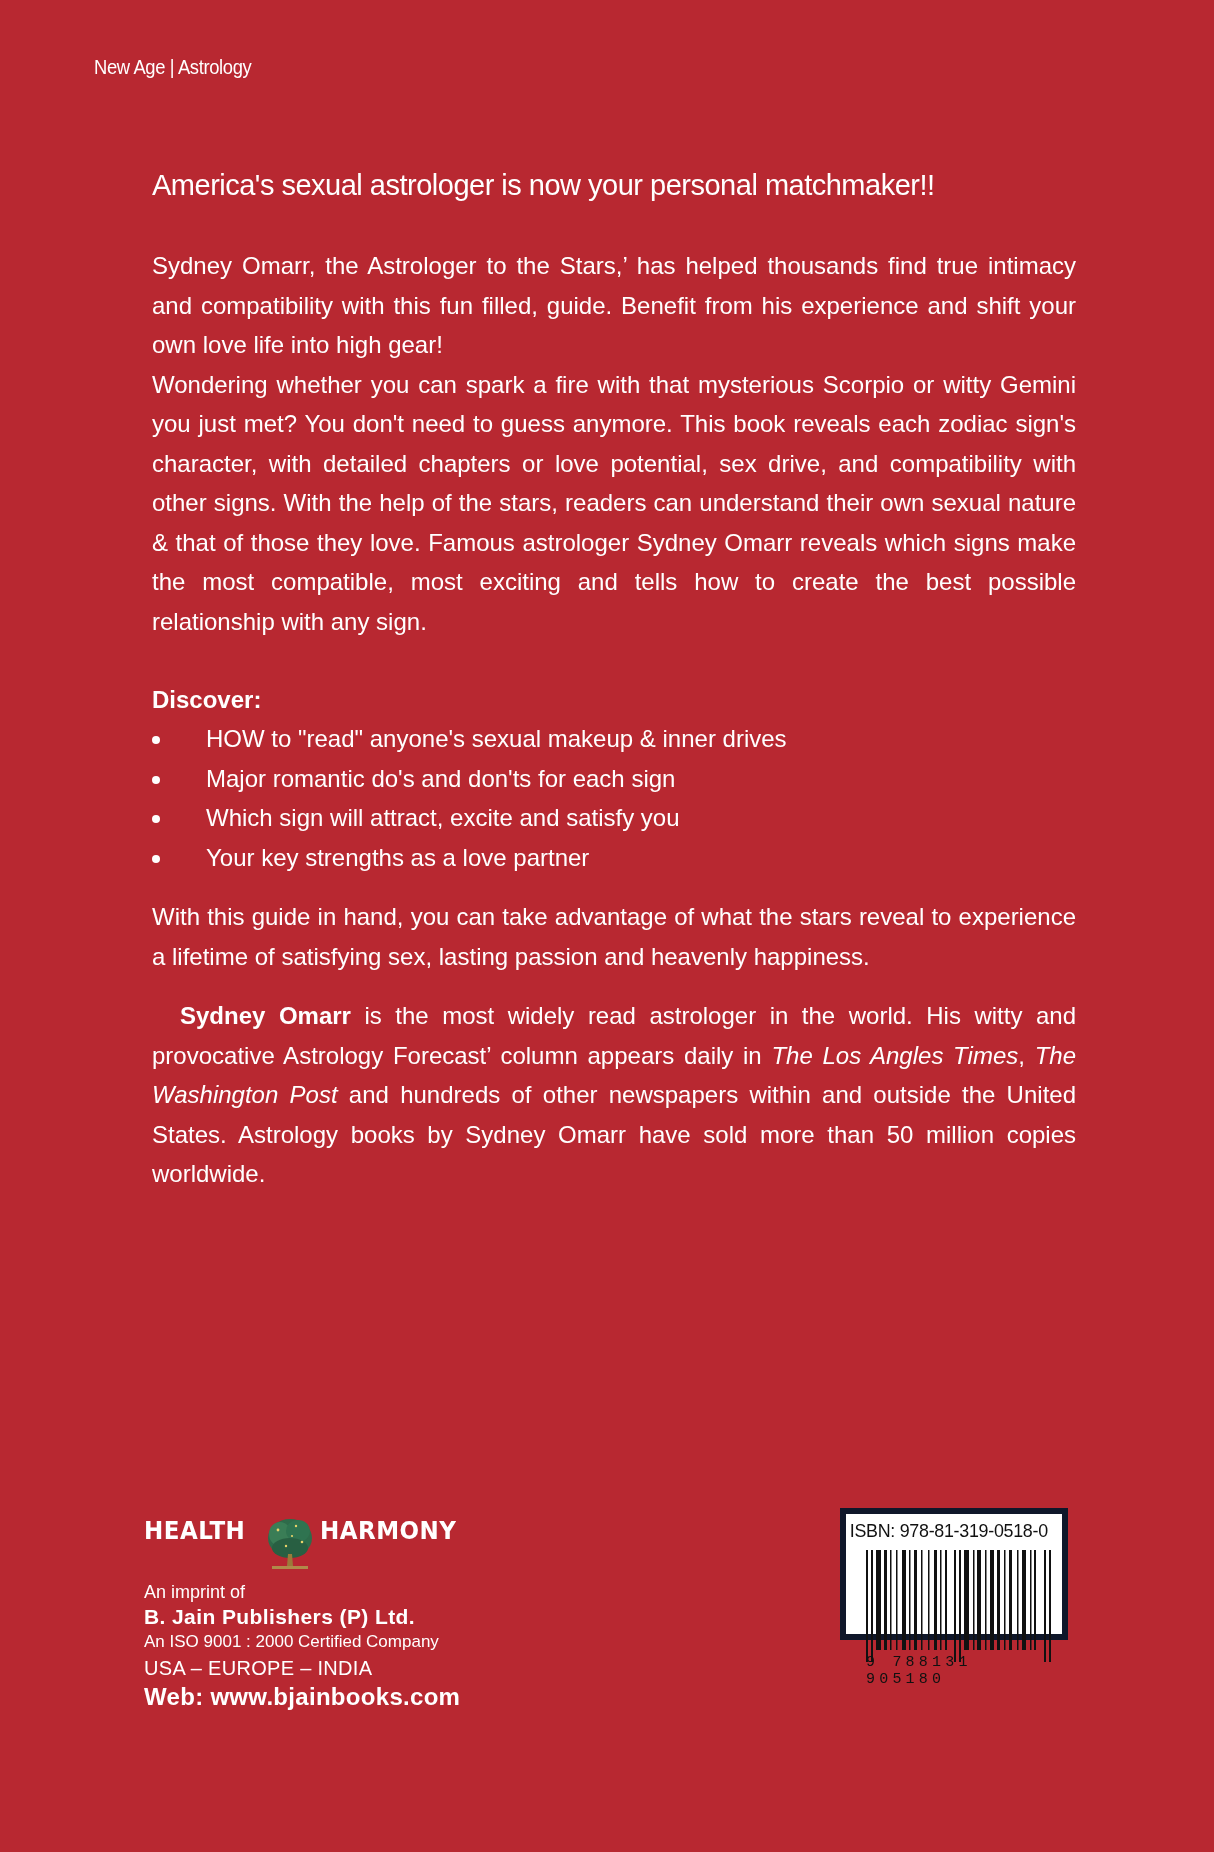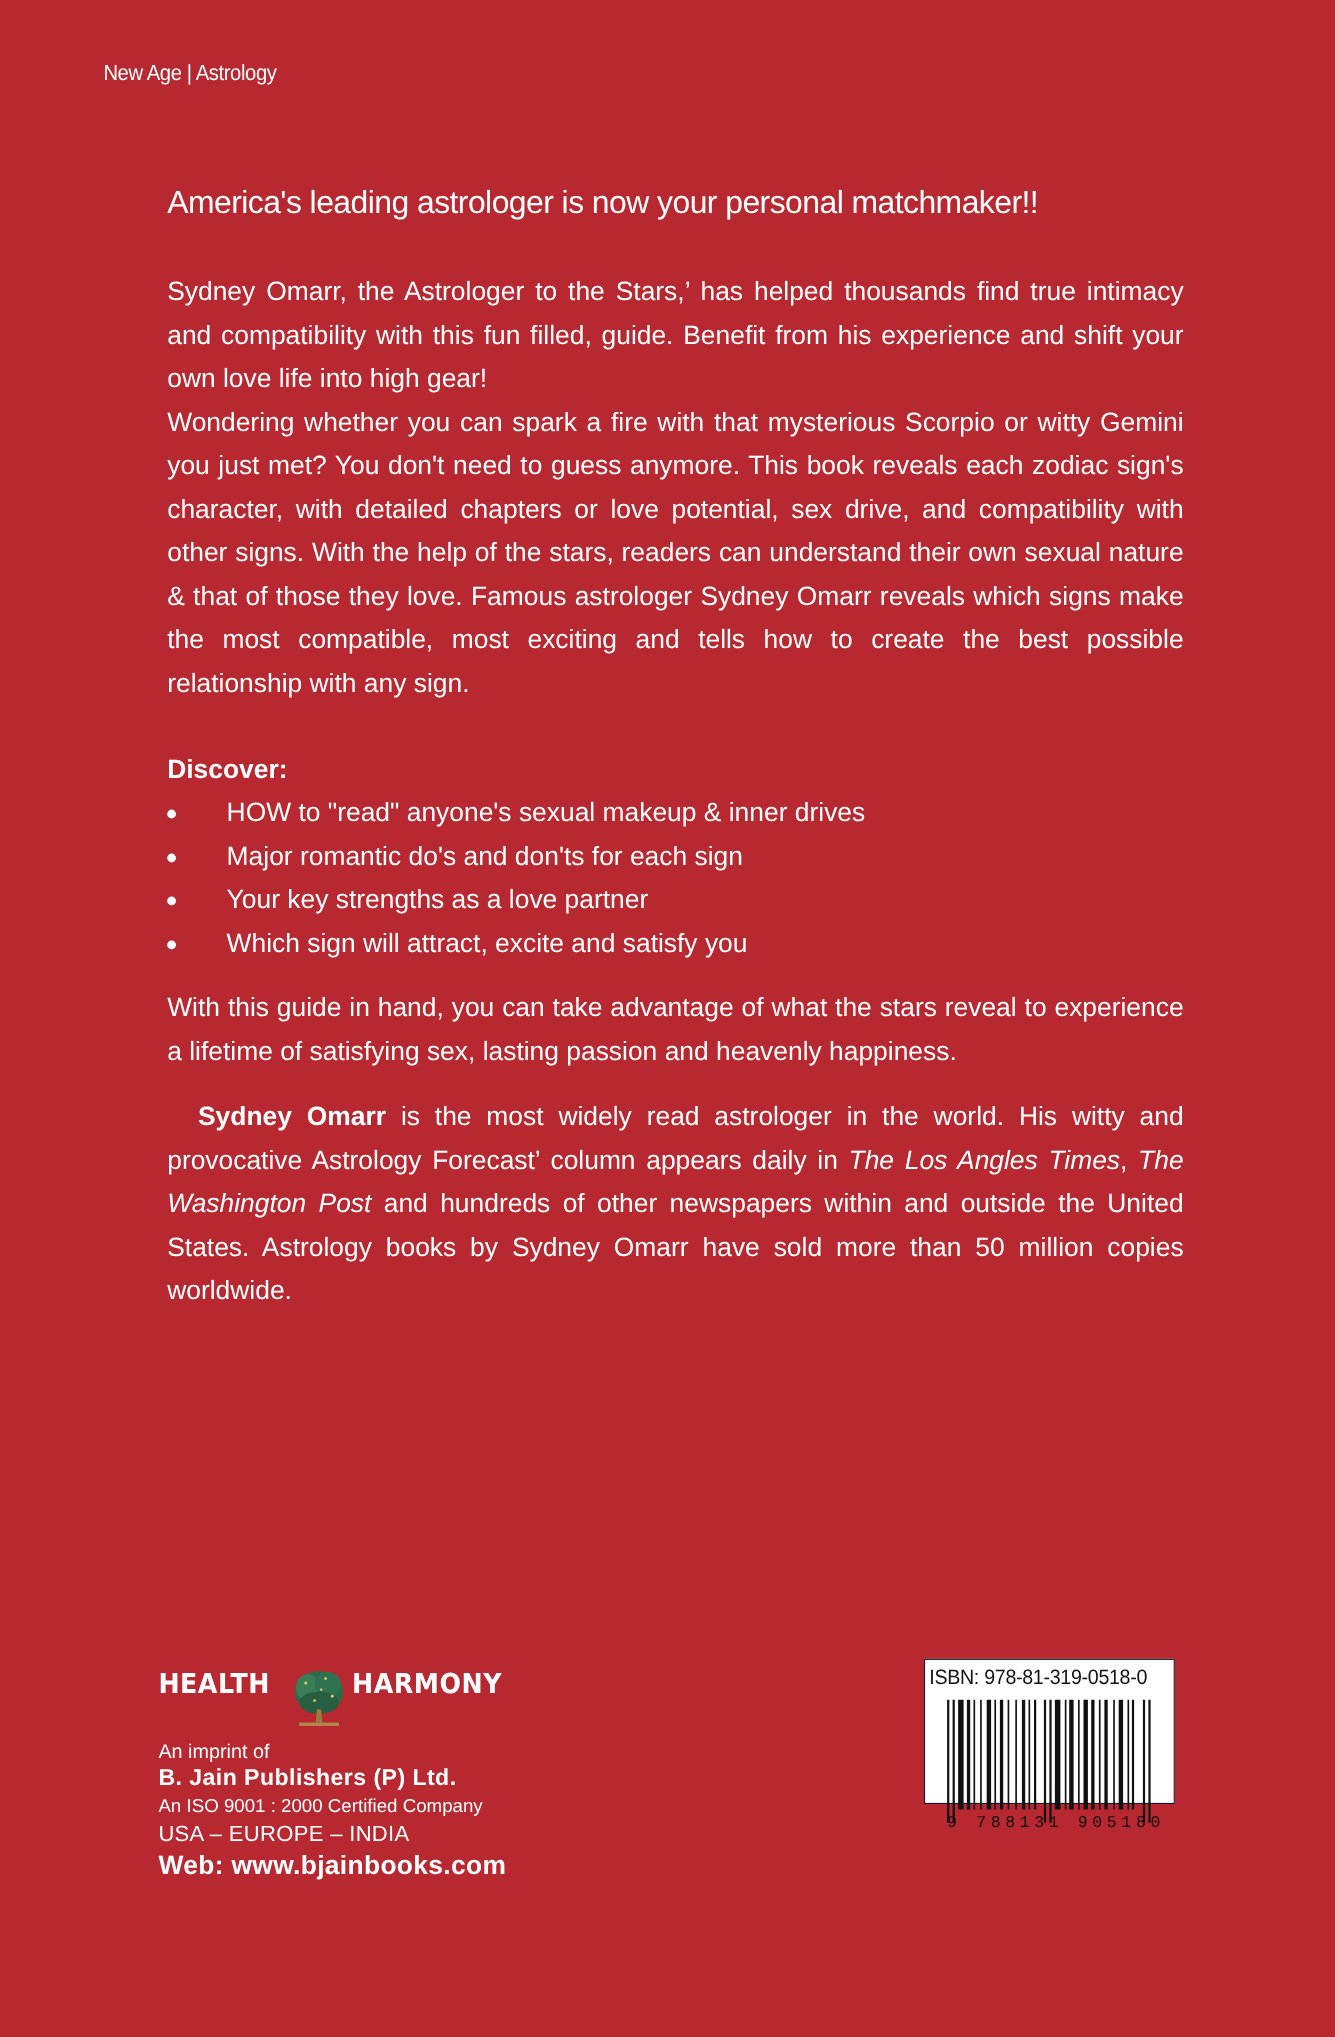--- a/index.html
+++ b/index.html
@@ -102,21 +102,21 @@
     .regions { font-size: 20px; line-height: 28px; letter-spacing: 0.3px; }
     .web { font-size: 24px; font-weight: bold; line-height: 30px; letter-spacing: 0.3px; }
 
     .isbn-box {
       position: absolute;
       left: 840px;
       top: 1508px;
       width: 228px;
       height: 132px;
       background: #ffffff;
-      border: 1px solid #0f172a;
+      border: 6px solid #0f172a;
       color: #111;
       box-sizing: border-box;
     }
     .isbn-label {
       font-size: 19px;
       padding: 6px 0 0 4px;
       letter-spacing: -0.3px;
       transform: scaleX(0.94);
       transform-origin: left top;
       white-space: nowrap;
@@ -137,31 +137,31 @@
       letter-spacing: 4.2px;
       background: transparent;
     }
   </style>
 </head>
 <body>
 
 <div class="category">New Age | Astrology</div>
 
 <div class="content">
-  <div class="headline">America's leading astrologer is now your personal matchmaker!!</div>
+  <div class="headline">America's sexual astrologer is now your personal matchmaker!!</div>
 
   <p class="para">Sydney Omarr, the  Astrologer to the Stars,’ has helped thousands find true intimacy and compatibility with this fun filled, guide. Benefit from his experience and shift your own love life into high gear!</p>
   <p class="para">Wondering whether you can spark a fire with that mysterious Scorpio or witty Gemini you just met? You don't need to guess anymore. This book reveals each zodiac sign's character, with detailed chapters or love potential, sex drive, and compatibility with other signs. With the help of the stars, readers can understand their own sexual nature &amp; that of those they love. Famous astrologer Sydney Omarr reveals which signs make the most compatible, most exciting and tells how to create the best possible relationship with any sign.</p>
 
   <div class="discover-title">Discover:</div>
   <ul class="bullets">
     <li><span class="dot"></span><span>HOW to "read" anyone's sexual makeup &amp; inner drives</span></li>
     <li><span class="dot"></span><span>Major romantic do's and don'ts for each sign</span></li>
+    <li><span class="dot"></span><span>Which sign will attract, excite and satisfy you</span></li>
     <li><span class="dot"></span><span>Your key strengths as a love partner</span></li>
-    <li><span class="dot"></span><span>Which sign will attract, excite and satisfy you</span></li>
   </ul>
 
   <p class="para spaced">With this guide in hand, you can take advantage of what the stars reveal to experience a lifetime of satisfying sex, lasting passion and heavenly happiness.</p>
 
   <p class="para spaced"><span class="bold">Sydney Omarr</span><span> is the most widely read astrologer in the world. His witty and provocative  Astrology Forecast’ column appears daily in </span><span class="ital">The Los Angles Times</span><span>, </span><span class="ital">The Washington Post</span><span> and hundreds of other newspapers within and outside the United States. Astrology books by Sydney Omarr have sold more than 50 million copies worldwide.</span></p>
 </div>
 
 <div class="publisher">
   <div class="brand-row">
     <span class="brand-word">HEALTH</span>

